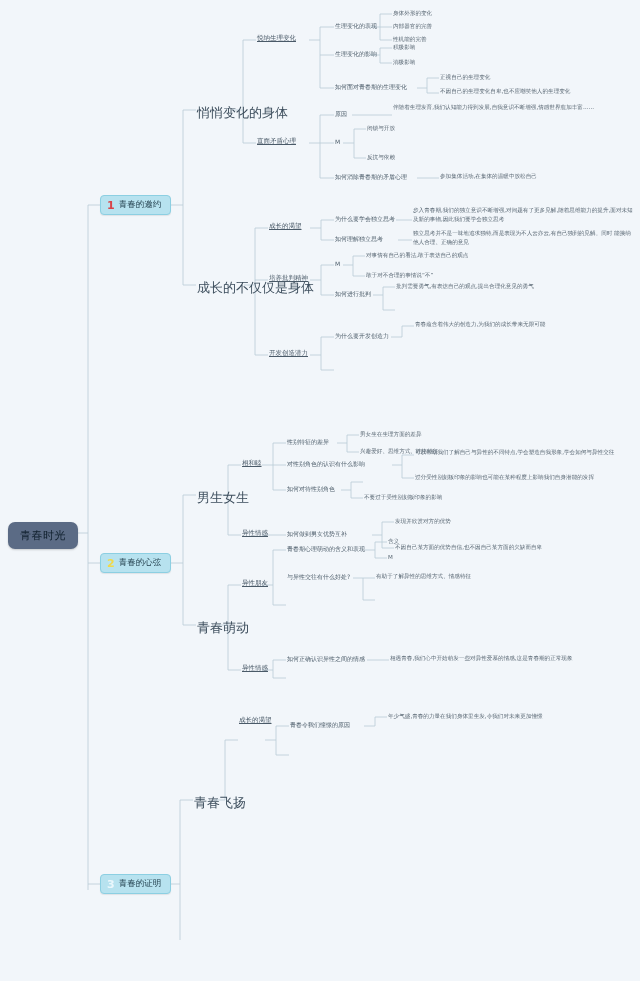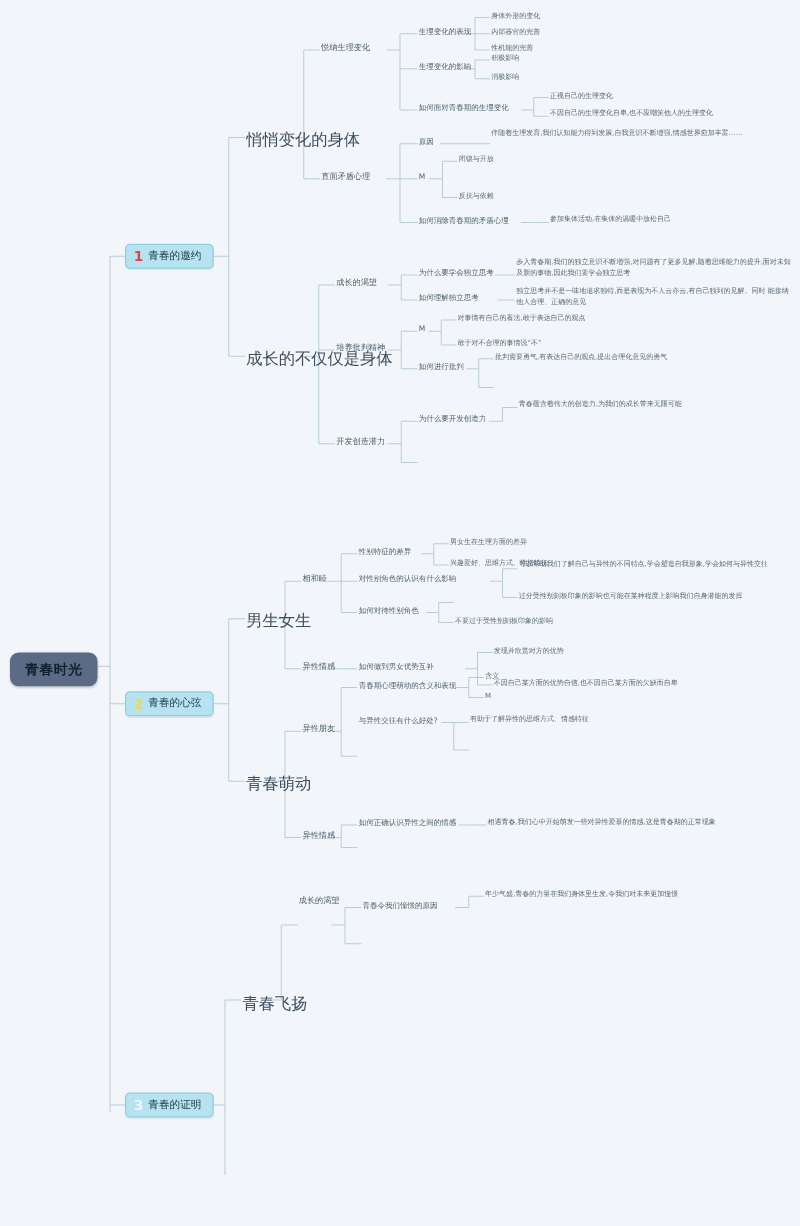--- a/index.html
+++ b/index.html
@@ -15,21 +15,21 @@
 
   .node{position:absolute;white-space:pre-wrap;}
 
   
   .root{
     background:#5b6b85;
     color:#10202e;
     border-radius:7px;
     padding:6px 12px;
     font-size:11px;
-    font-weight:bold;
+    font-weight:normal;
     letter-spacing:.5px;
     box-shadow:0 1px 2px rgba(0,0,0,.18);
   }
   
   .lvl1{
     background:#b7e2ef;
     border:1px solid #8ccfe2;
     border-radius:4px;
     padding:3px 9px 3px 6px;
     font-size:8.5px;
@@ -39,21 +39,21 @@
     gap:4px;
     box-shadow:0 1px 1px rgba(0,0,0,.08);
   }
   .lvl1 .num{font-size:11px;font-weight:bold;line-height:1;}
   .n1 .num{color:#d8454a;}
   .n2 .num{color:#f0d94a;}
   .n3 .num{color:#eaf7fc;}
 
   
   .lvl2{font-size:13px;color:#3c4d5c;line-height:1.45;}
-  .lvl3{font-size:6.5px;color:#4a5a68;line-height:1.45;}
+  .lvl3{font-size:6.5px;color:#4a5a68;line-height:1.45;text-decoration:underline;}
   .lvl4{font-size:6px;color:#51616e;line-height:1.5;}
   .leaf{font-size:5.6px;color:#5a6874;line-height:1.55;}
 </style>
 </head>
 <body>
 
 <div id="canvas">
 
   <svg class="lines" viewBox="0 0 640 981">
     <g fill="none" stroke="#b9ccd6" stroke-width="0.8">
@@ -317,18 +317,18 @@
   <div class="node lvl4" style="left:287px;top:544px;">青春期心理萌动的含义和表现</div>
   <div class="node leaf" style="left:388px;top:537px;">含义</div>
   <div class="node leaf" style="left:388px;top:553px;">М</div>
 
   <div class="node lvl4" style="left:287px;top:572px;">与异性交往有什么好处?</div>
   <div class="node leaf" style="left:376px;top:572px;width:230px;">有助于了解异性的思维方式、情感特征</div>
 
   <div class="node lvl4" style="left:287px;top:654px;">如何正确认识异性之间的情感</div>
   <div class="node leaf" style="left:390px;top:654px;width:235px;">相遇青春,我们心中开始萌发一些对异性爱慕的情感,这是青春期的正常现象</div>
 
-  <div class="node lvl2" style="left:194px;top:794px;font-family:Liberation Serif, serif;">青春飞扬</div>
+  <div class="node lvl2" style="left:194px;top:794px;">青春飞扬</div>
   <div class="node lvl3" style="left:239px;top:716px;">成长的渴望</div>
   <div class="node lvl4" style="left:290px;top:720px;">青春令我们憧憬的原因</div>
   <div class="node leaf" style="left:388px;top:712px;width:240px;">年少气盛,青春的力量在我们身体里生发,令我们对未来更加憧憬</div>
 
 </div>
 
 </body></html>

